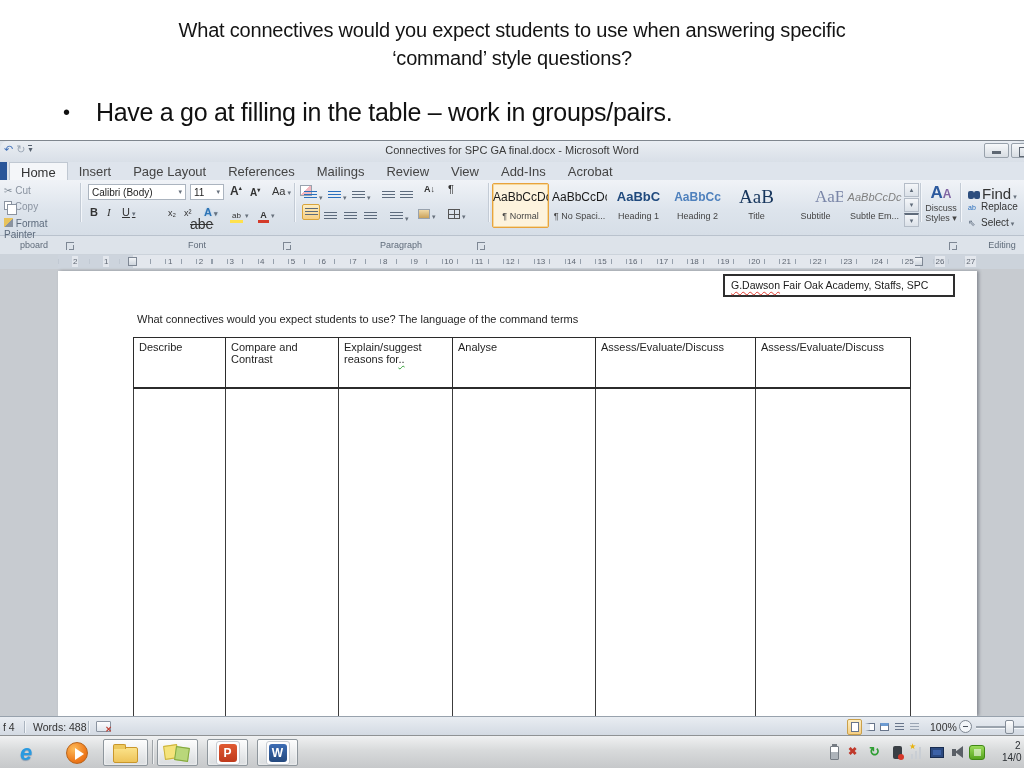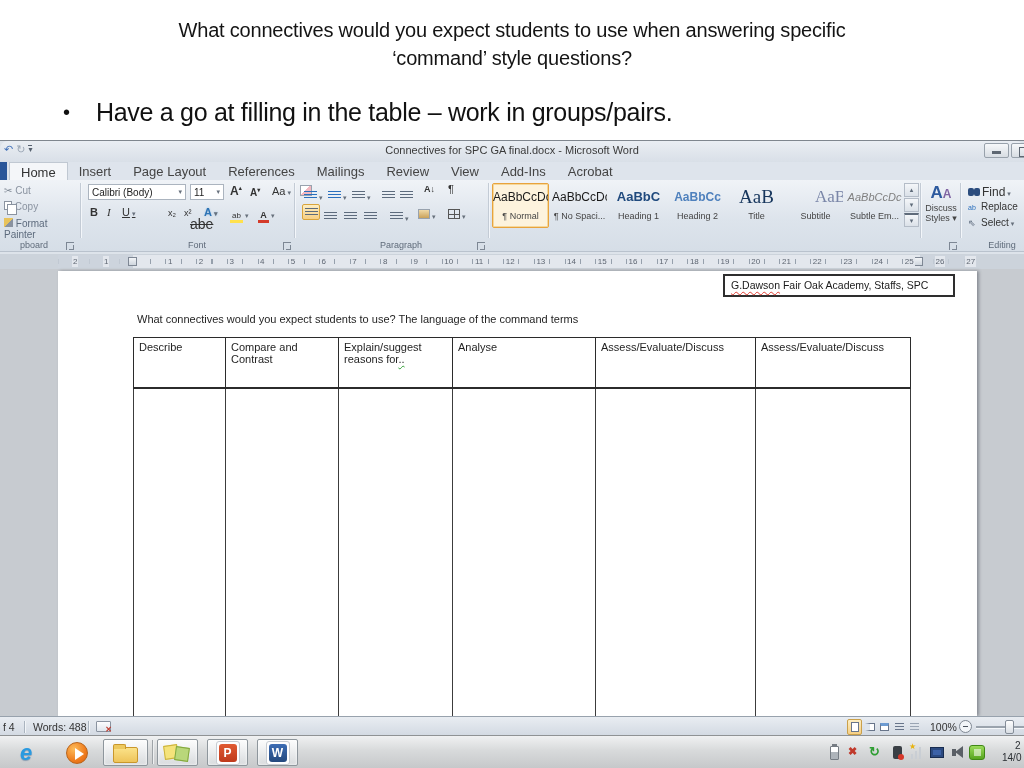--- a/index.html
+++ b/index.html
@@ -32,21 +32,21 @@
     border-radius:2px; background:linear-gradient(#f6f8fa,#d8dde3); }
   .winbtn.min::after { content:""; position:absolute; left:7px; bottom:3px; width:9px; height:3px; background:#5e6772; }
   .winbtn.max::after { content:""; position:absolute; left:7px; top:3px; width:9px; height:8px; border:1px solid #5e6772; }
 
   .tabrow { position:absolute; top:21px; left:0; width:100%; height:18px; background:#dee4ec; }
   .file-sliver { position:absolute; left:0; top:0; width:7px; height:18px; background:#2a5699; }
   .tabs { position:absolute; left:9px; top:0; display:flex; height:18px; }
   .tab { padding:2px 11px 0; font-size:13px; color:#444; height:18px;text-align:center; }
   .tab.active { background:#f4f6f9; border:1px solid #c0c8d2; border-bottom:none; color:#333; }
 
-  .ribbon { position:absolute; top:39px; left:0; width:100%; height:72px;
+  .ribbon { position:absolute; top:39px; left:0; width:100%; height:56px;
     background:linear-gradient(#f0f3f7,#dde4ec 55%,#d6dee7); border-bottom:1px solid #b9c2cd; }
   .gsep { position:absolute; top:3px; bottom:13px; width:1px; background:#c3cbd5; box-shadow:1px 0 0 #f3f6fa; }
   .glabel { position:absolute; bottom:2px; font-size:9px; color:#5f6b7a;padding-left:18px; }
   .dlg { position:absolute; bottom:2px; width:8px; height:8px; border-left:1px solid #7d8794;
     border-top:1px solid #7d8794; }
   .dlg::after { content:""; position:absolute; right:0; bottom:0; width:4px; height:4px;
     border-right:1px solid #7d8794; border-bottom:1px solid #7d8794; }
   .rtxt { font-size:10px; color:#8a93a0; }
   .rbtn { font-size:11px; color:#333; }
   .dd::after { content:"▾"; font-size:7px; color:#67707c; margin-left:2px; }
@@ -333,21 +333,21 @@
           <span style="font-size:17px;font-weight:bold;color:#2d5a9e;">A</span><span style="font-size:12px;font-weight:bold;color:#8064a2;">A</span>
         </div>
         <div style="font-size:9px;color:#444;line-height:10px;">
           <div>Discuss</div>
           <div>Styles ▾</div>
         </div>
         <div class="dlg" style="right:3px;"></div>
       </div>
 
       <div class="abs" style="left:962px;top:0;width:62px;height:72px;">
-        <div class="abs rbtn dd" style="left:6px;top:5px;font-size:12px;"><span class="binoc"></span><span>Find</span></div>
+        <div class="abs rbtn dd" style="left:6px;top:5px;font-size:15px;"><span class="binoc"></span><span>Find</span></div>
         <div class="abs rbtn" style="left:6px;top:21px;font-size:10px;"><span class="repl">ab</span><span>Replace</span></div>
         <div class="abs rbtn dd" style="left:6px;top:37px;font-size:10px;"><span class="selarrow">⇖</span><span>Select</span></div>
         <div class="glabel" style="left:0;width:62px;text-align:center;">Editing</div>
       </div>
     </div>
 
     <div class="rulerrow">
       <div class="ruler-strip">
         <div class="ruler-dark" style="left:0;width:75px;"></div>
         <div class="ruler-dark" style="left:862px;width:57px;"></div>

